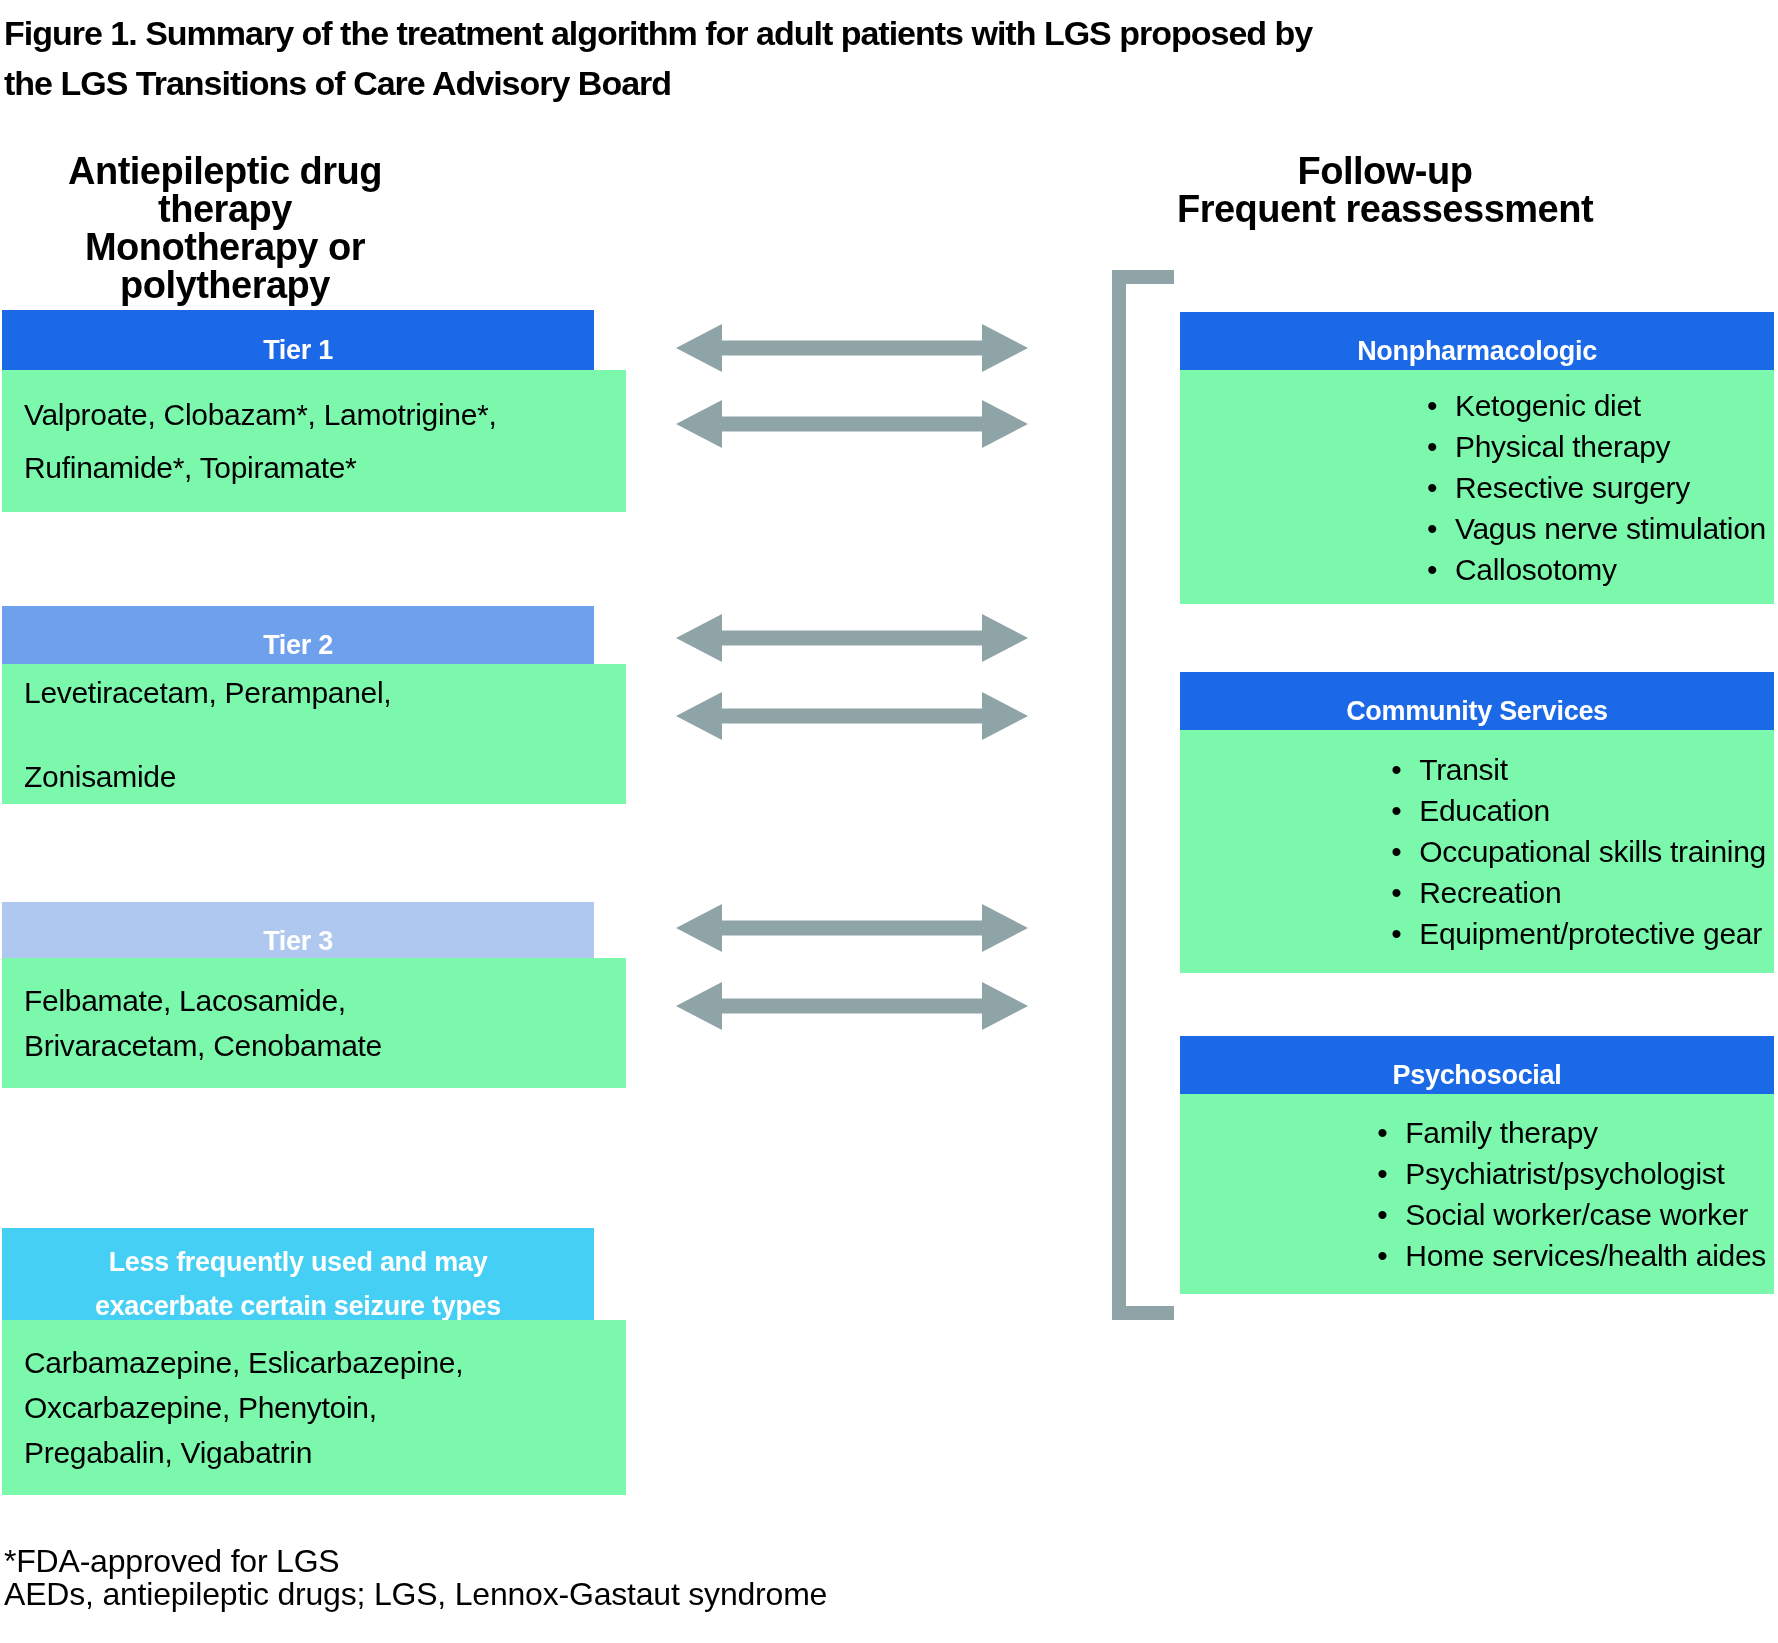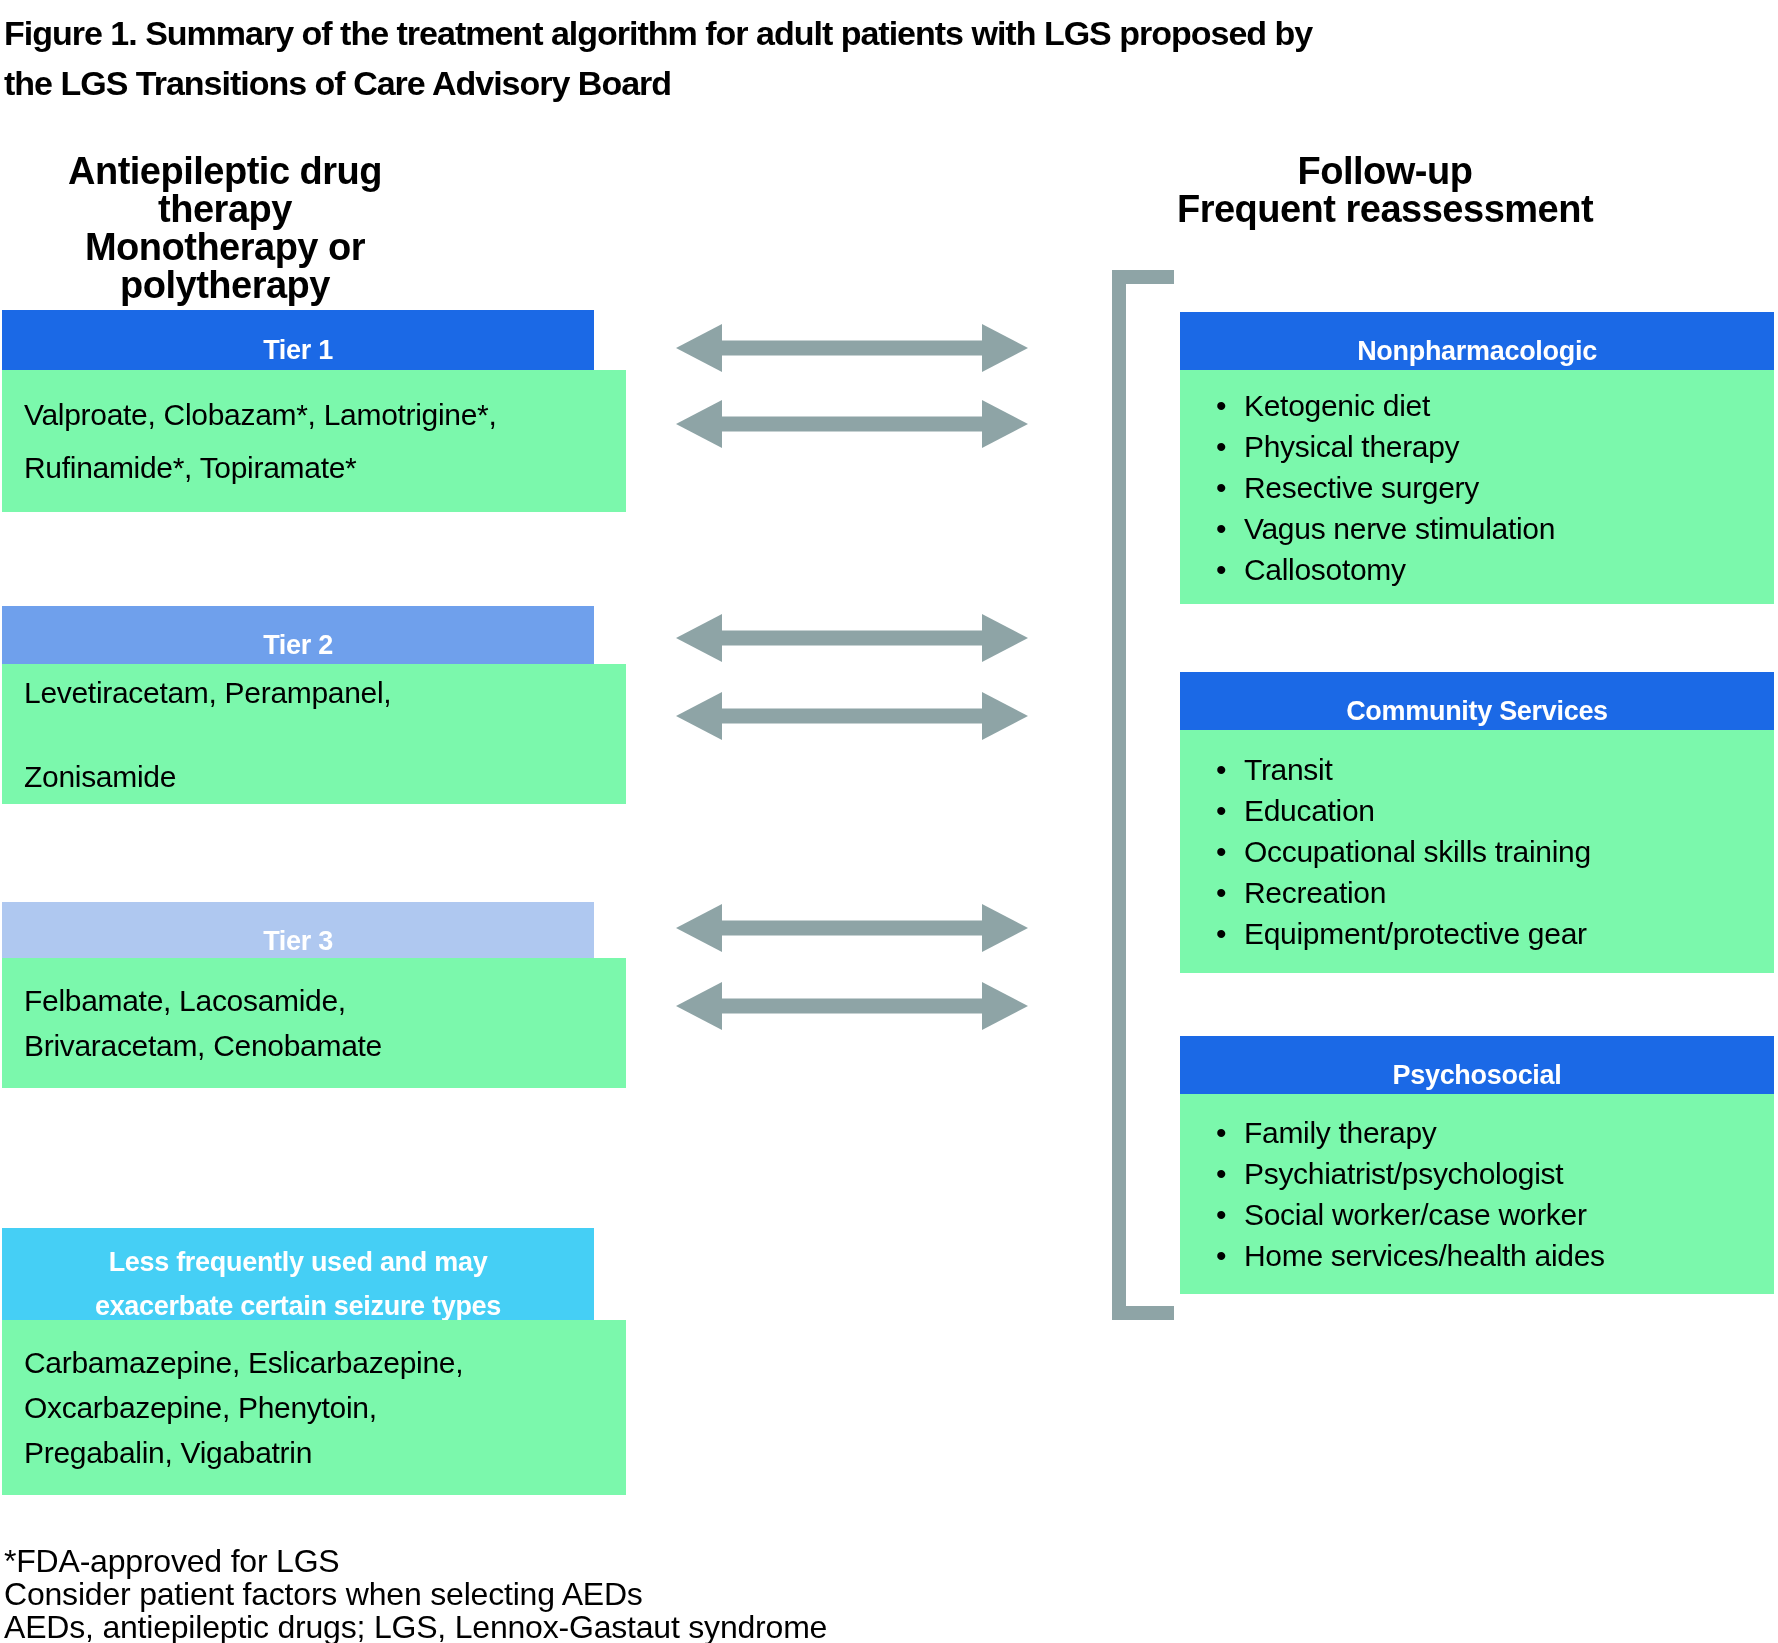--- a/index.html
+++ b/index.html
@@ -17,21 +17,21 @@
     letter-spacing:-1px;white-space:nowrap;
   }
   .col-header{
     position:absolute;top:152px;
     font-size:38px;font-weight:bold;line-height:38px;
     text-align:center;letter-spacing:-0.5px;
   }
   .col-header.left{left:0;width:450px;}
   .col-header.right{left:1118px;width:534px;}
 
-  .box{position:absolute;display:flex;flex-direction:column;justify-content:center;}
+  .box{position:absolute;display:flex;flex-direction:column;justify-content:center;align-items:flex-end;}
   .leftcol{left:2px;width:592px;}
   .rightcol{left:1180px;width:594px;}
 
   .hdr{
     align-items:center;text-align:center;
     color:#fff;font-size:27px;font-weight:bold;line-height:42px;
     letter-spacing:-0.3px;
     margin-top:36px;
   }
   .green{background:#7BF8AC;}
@@ -210,17 +210,16 @@
     <ul class="bullets">
       <li>Family therapy</li>
       <li>Psychiatrist/psychologist</li>
       <li>Social worker/case worker</li>
       <li>Home services/health aides</li>
     </ul>
   </div>
 
   <div class="footnotes">
     <div>*FDA-approved for LGS</div>
-    <div>Consider patient factors when selecting AEDs</div>
     <div>AEDs, antiepileptic drugs; LGS, Lennox-Gastaut syndrome</div>
   </div>
 
 </div>
 
 </body></html>

